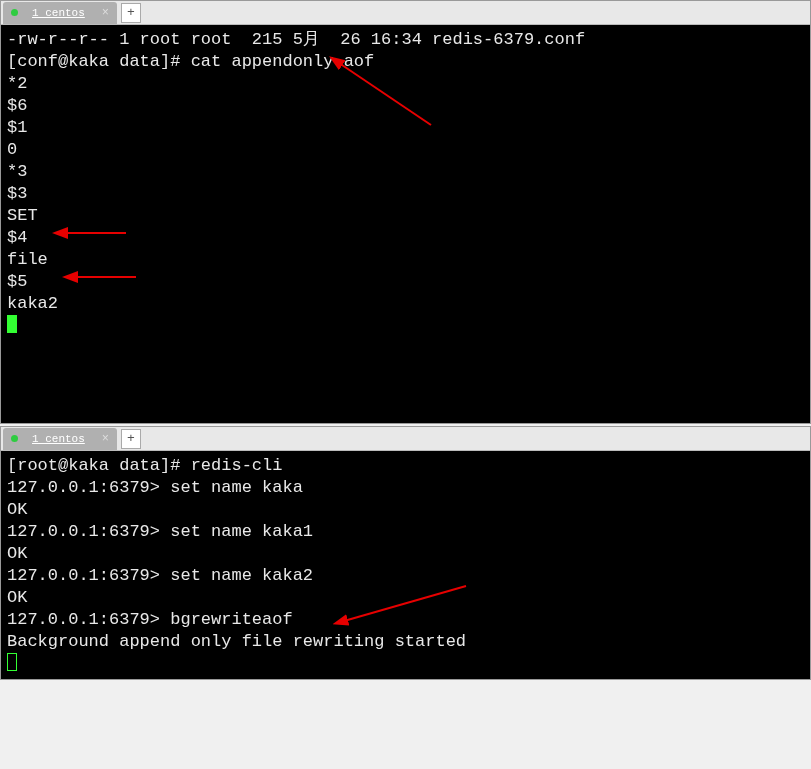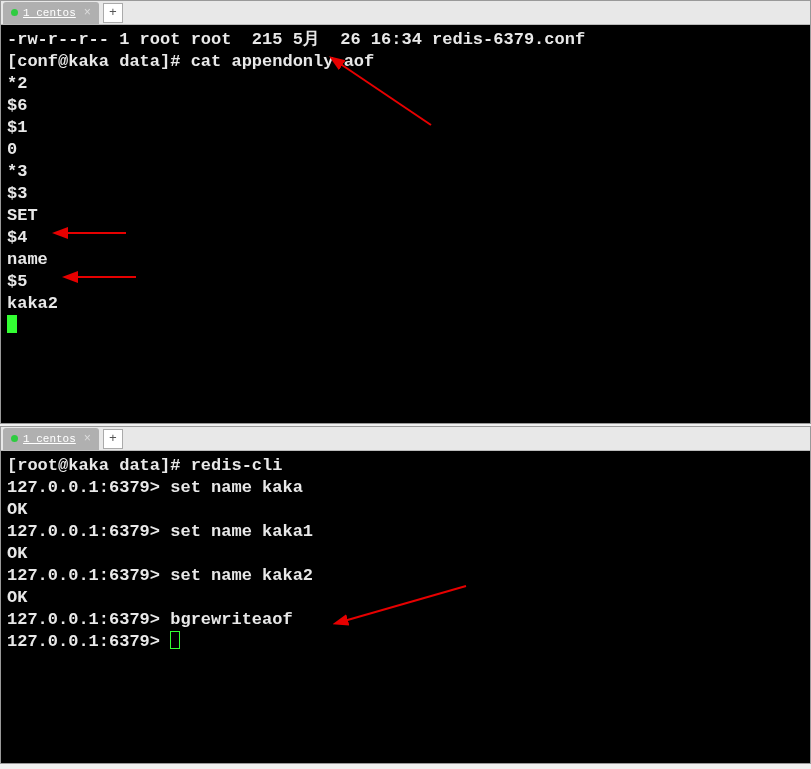--- a/index.html
+++ b/index.html
@@ -29,21 +29,21 @@
       background: #b0b0b0;
       height: 22px;
       padding: 0 8px;
       display: flex;
       align-items: center;
       font-size: 11px;
       color: #fff;
       border-radius: 3px 3px 0 0;
       margin-left: 2px;
       cursor: pointer;
-      gap: 5px;
+      gap: 14px;
     }
     .tab-dot {
       width: 7px;
       height: 7px;
       border-radius: 50%;
       background: #2ecc40;
     }
     .tab-label {
       text-decoration: underline;
     }
@@ -70,21 +70,20 @@
       background: #000;
       padding: 4px 6px;
       font-size: 17px;
       line-height: 22px;
       position: relative;
       overflow: hidden;
     }
     .line {
       white-space: pre;
       color: #e8e8e8;
-      font-weight: bold;
     }
     .cursor-block {
       display: inline-block;
       width: 10px;
       height: 18px;
       background: #33ff33;
       vertical-align: middle;
       margin-bottom: 3px;
     }
     .cursor-outline {
@@ -119,21 +118,21 @@
     <div class="line">-rw-r--r-- 1 root root  215 5月  26 16:34 redis-6379.conf</div>
     <div class="line">[conf@kaka data]# cat appendonly.aof</div>
     <div class="line">*2</div>
     <div class="line">$6</div>
     <div class="line">$1</div>
     <div class="line">0</div>
     <div class="line">*3</div>
     <div class="line">$3</div>
     <div class="line">SET</div>
     <div class="line">$4</div>
-    <div class="line">name</div>
+    <div class="line">file</div>
     <div class="line">$5</div>
     <div class="line">kaka2</div>
     <div class="line"><span class="cursor-block"></span></div>
 
     <div class="arrow" style="left:330px; top:30px;">
       <svg width="110" height="80">
         <defs>
           <marker id="ah1" markerWidth="8" markerHeight="8" refX="2" refY="3" orient="auto">
             <path d="M0,0 L0,6 L8,3 z" fill="#e60000"></path>
           </marker>
@@ -166,30 +165,31 @@
 
 <div class="terminal-window">
   <div class="tab-bar">
     <div class="tab">
       <span class="tab-dot"></span>
       <span class="tab-label">1 centos</span>
       <span class="tab-close">×</span>
     </div>
     <div class="tab-add">+</div>
   </div>
-  <div class="terminal-body" style="height:312px;">
+  <div class="terminal-body" style="height:228px;">
     <div class="line">[root@kaka data]# redis-cli</div>
     <div class="line">127.0.0.1:6379&gt; set name kaka</div>
     <div class="line">OK</div>
     <div class="line">127.0.0.1:6379&gt; set name kaka1</div>
     <div class="line">OK</div>
     <div class="line">127.0.0.1:6379&gt; set name kaka2</div>
     <div class="line">OK</div>
     <div class="line">127.0.0.1:6379&gt; bgrewriteaof</div>
-    <div class="line"><span>127.0.0.1:6379&gt; </span><span class="cursor-outline"></span></div>
+    <div class="line">Background append only file rewriting started</div>
+    <div class="line"><span class="cursor-outline"></span></div>
 
     <div class="arrow" style="left:335px; top:130px;">
       <svg width="140" height="50">
         <defs>
           <marker id="ah4" markerWidth="8" markerHeight="8" refX="2" refY="3" orient="auto">
             <path d="M0,0 L0,6 L8,3 z" fill="#e60000"></path>
           </marker>
         </defs>
         <line x1="130" y1="5" x2="8" y2="40" stroke="#e60000" stroke-width="2" marker-end="url(#ah4)"></line>
       </svg>

